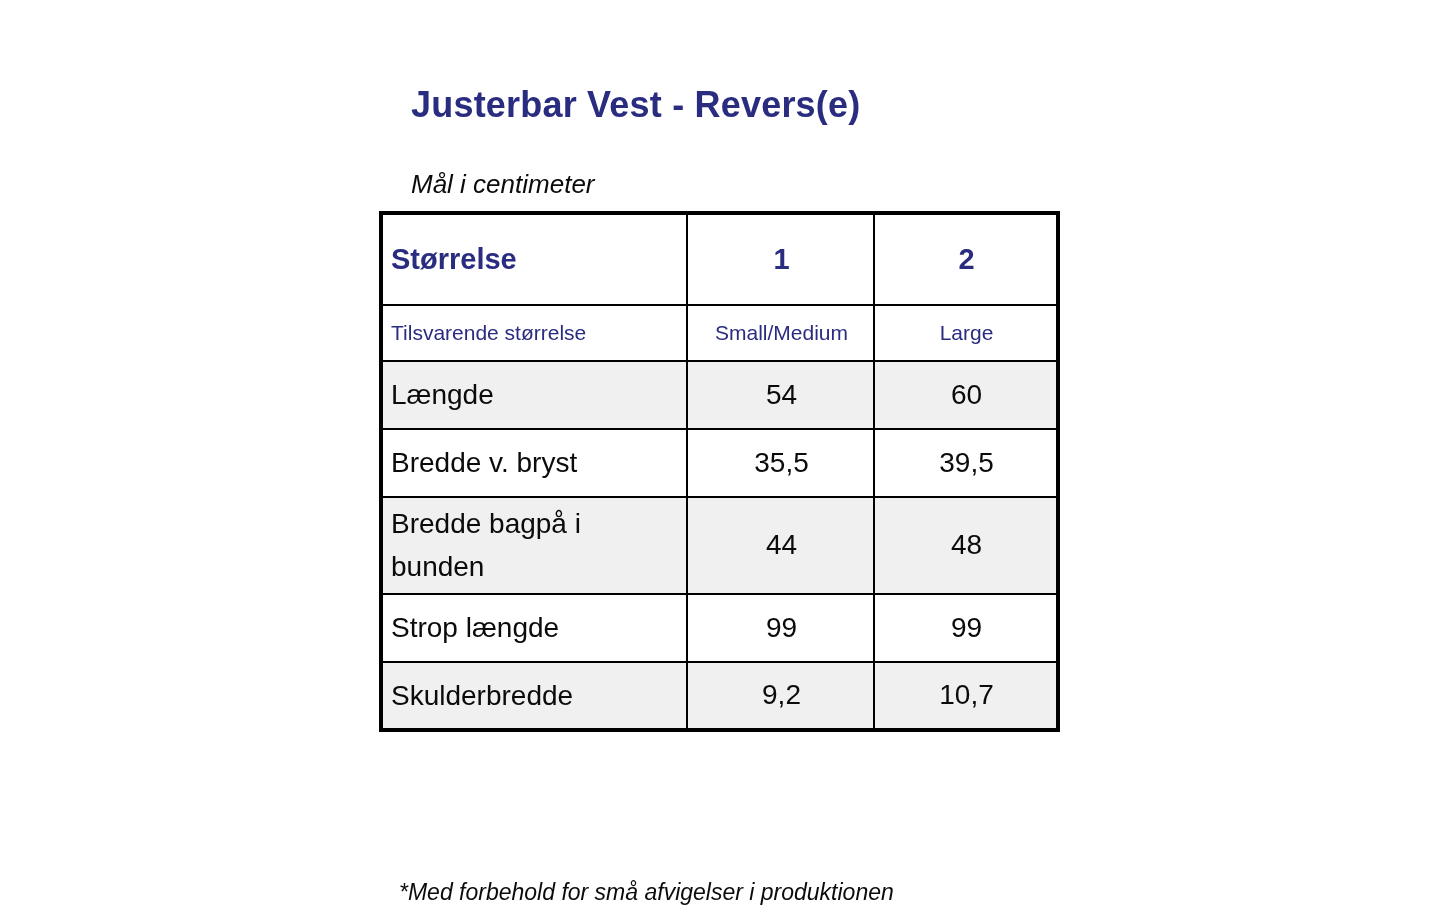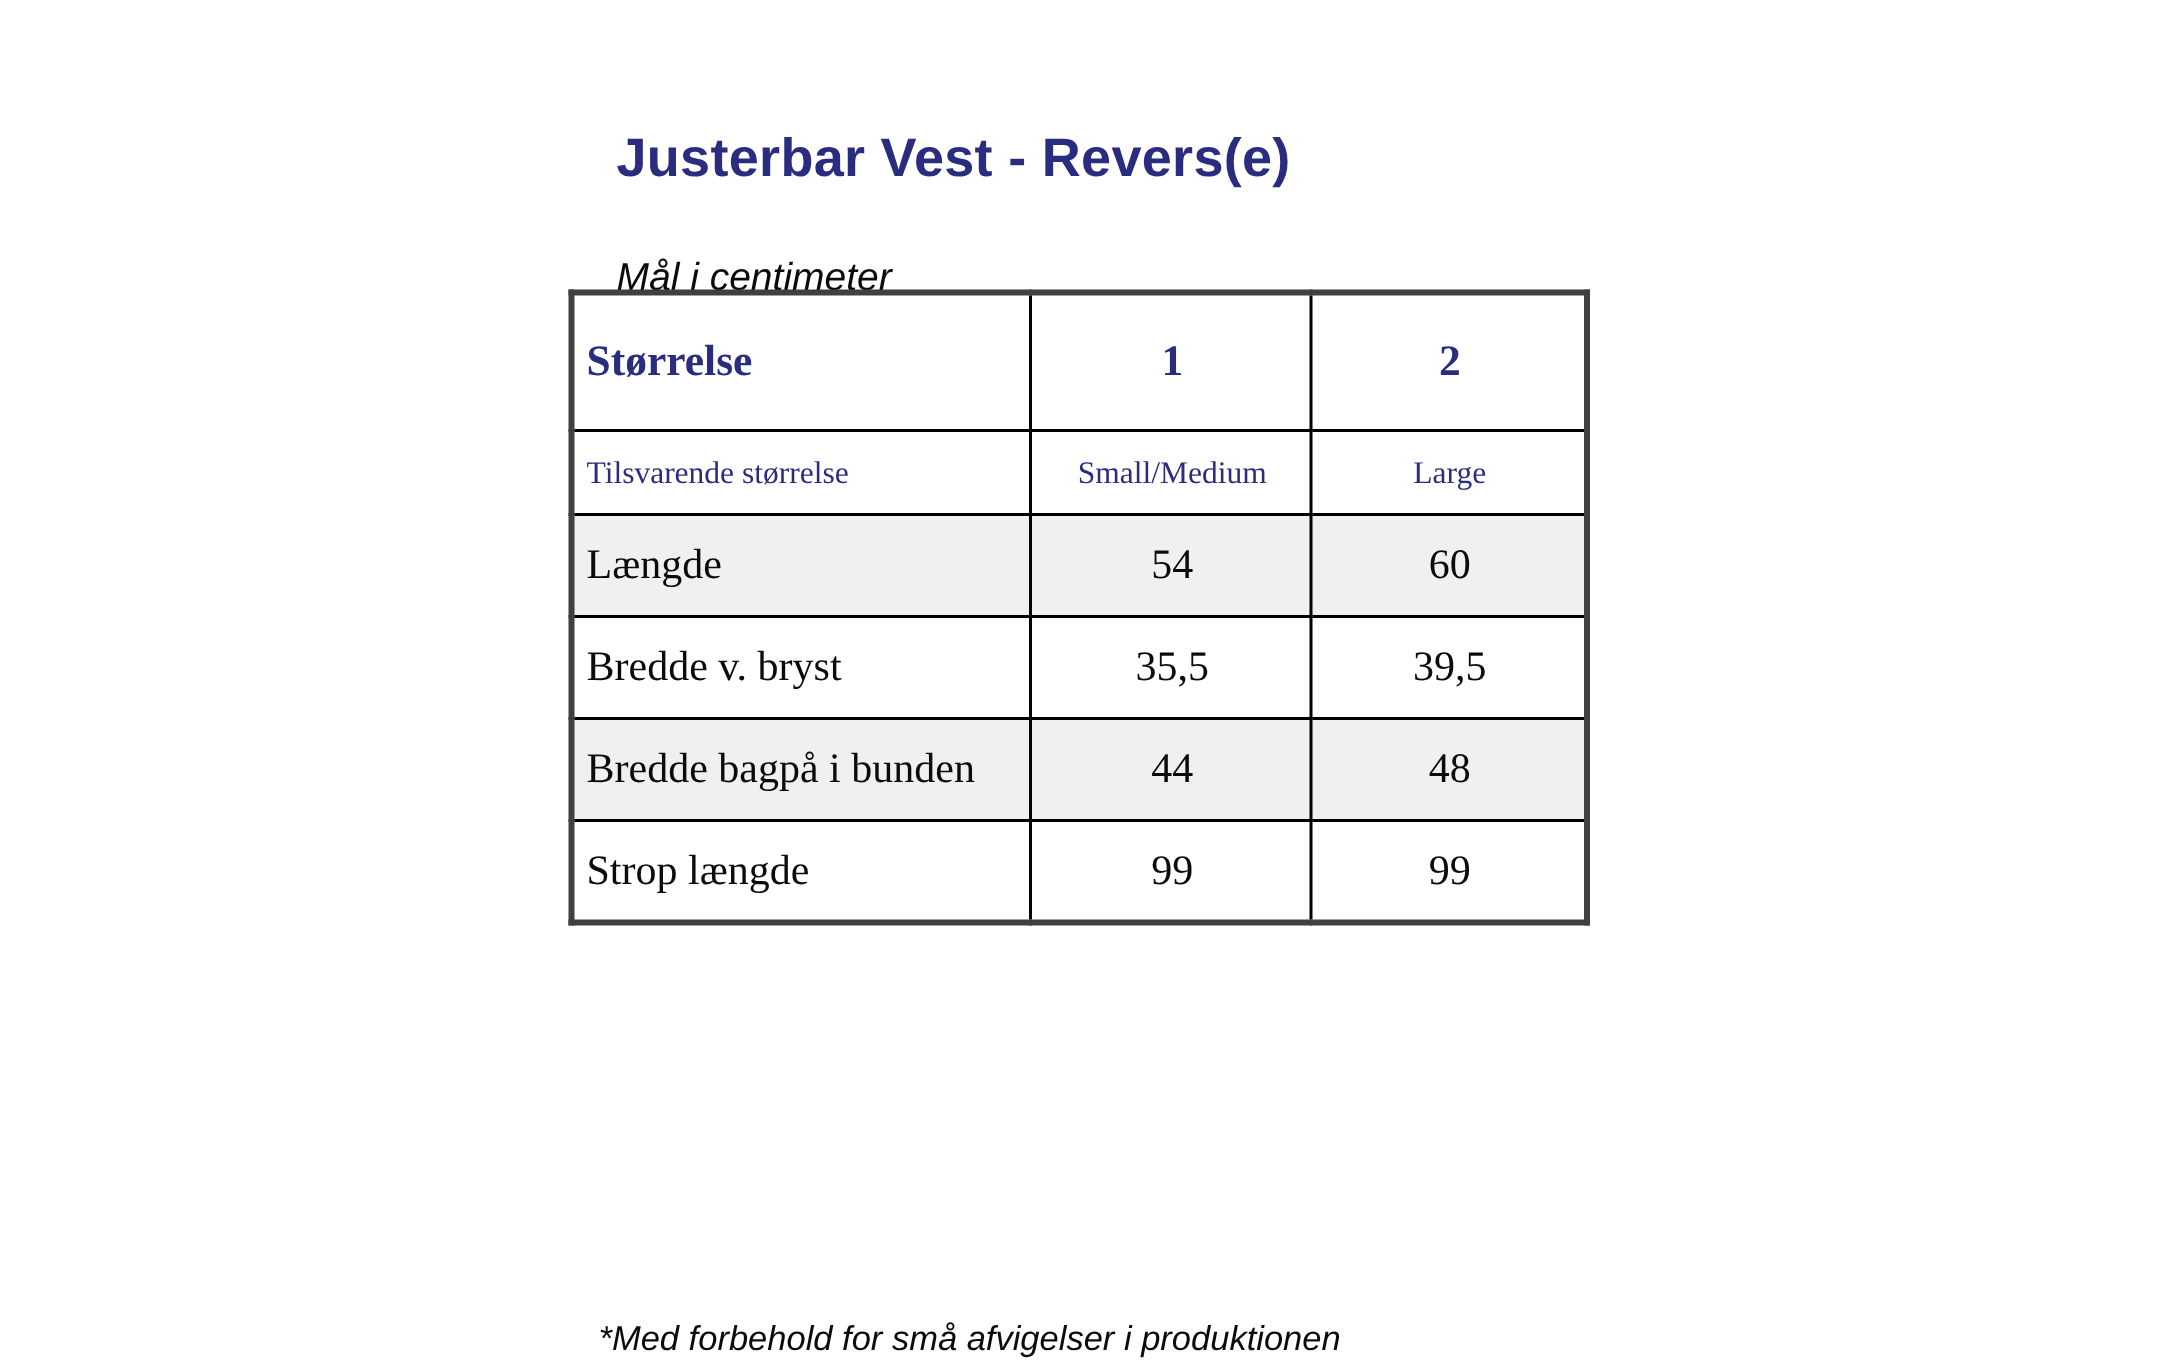--- a/index.html
+++ b/index.html
@@ -13,24 +13,23 @@
   .title-block { position: absolute; left: 375px; top: 48px; }
   .doc-title {
     color: #2A2C80; font-size: 36px; font-weight: bold;
     letter-spacing: 0.2px; line-height: 1.15;
   }
   .doc-subtitle {
     color: #0b0b0b; font-size: 26px; font-style: italic; margin-top: 20px;
   }
 
   .size-table {
-    position: absolute; left: 367px; top: 181px; width: 677px;
-    border-collapse: collapse; border: 4px solid #404040;
+    position: absolute; left: 367px; top: 199px; width: 677px;
+    border-collapse: collapse; border: 4px solid #000000;
     table-layout: fixed;
-    font-family: Liberation Serif, serif;
   }
   .size-table col.c-label { width: 306px; }
   .size-table col.c-v1 { width: 187px; }
   .size-table col.c-v2 { width: 184px; }
   .size-table td, .size-table th {
     border: 2px solid #000000; vertical-align: middle;
     padding: 4px 6px 4px 8px; background: #ffffff;
   }
   tr.r-header { height: 92px; }
   tr.r-subheader { height: 56px; }
@@ -95,18 +94,23 @@
       <tr class="r-body r-shaded">
         <td class="lbl">Bredde bagpå i bunden</td>
         <td class="val">44</td>
         <td class="val">48</td>
       </tr>
       <tr class="r-body">
         <td class="lbl">Strop længde</td>
         <td class="val">99</td>
         <td class="val">99</td>
       </tr>
+      <tr class="r-body r-shaded">
+        <td class="lbl">Skulderbredde</td>
+        <td class="val">9,2</td>
+        <td class="val">10,7</td>
+      </tr>
     </tbody>
   </table>
 
   <div class="footnote">*Med forbehold for små afvigelser i produktionen</div>
 
 </div>
 
 </body></html>

